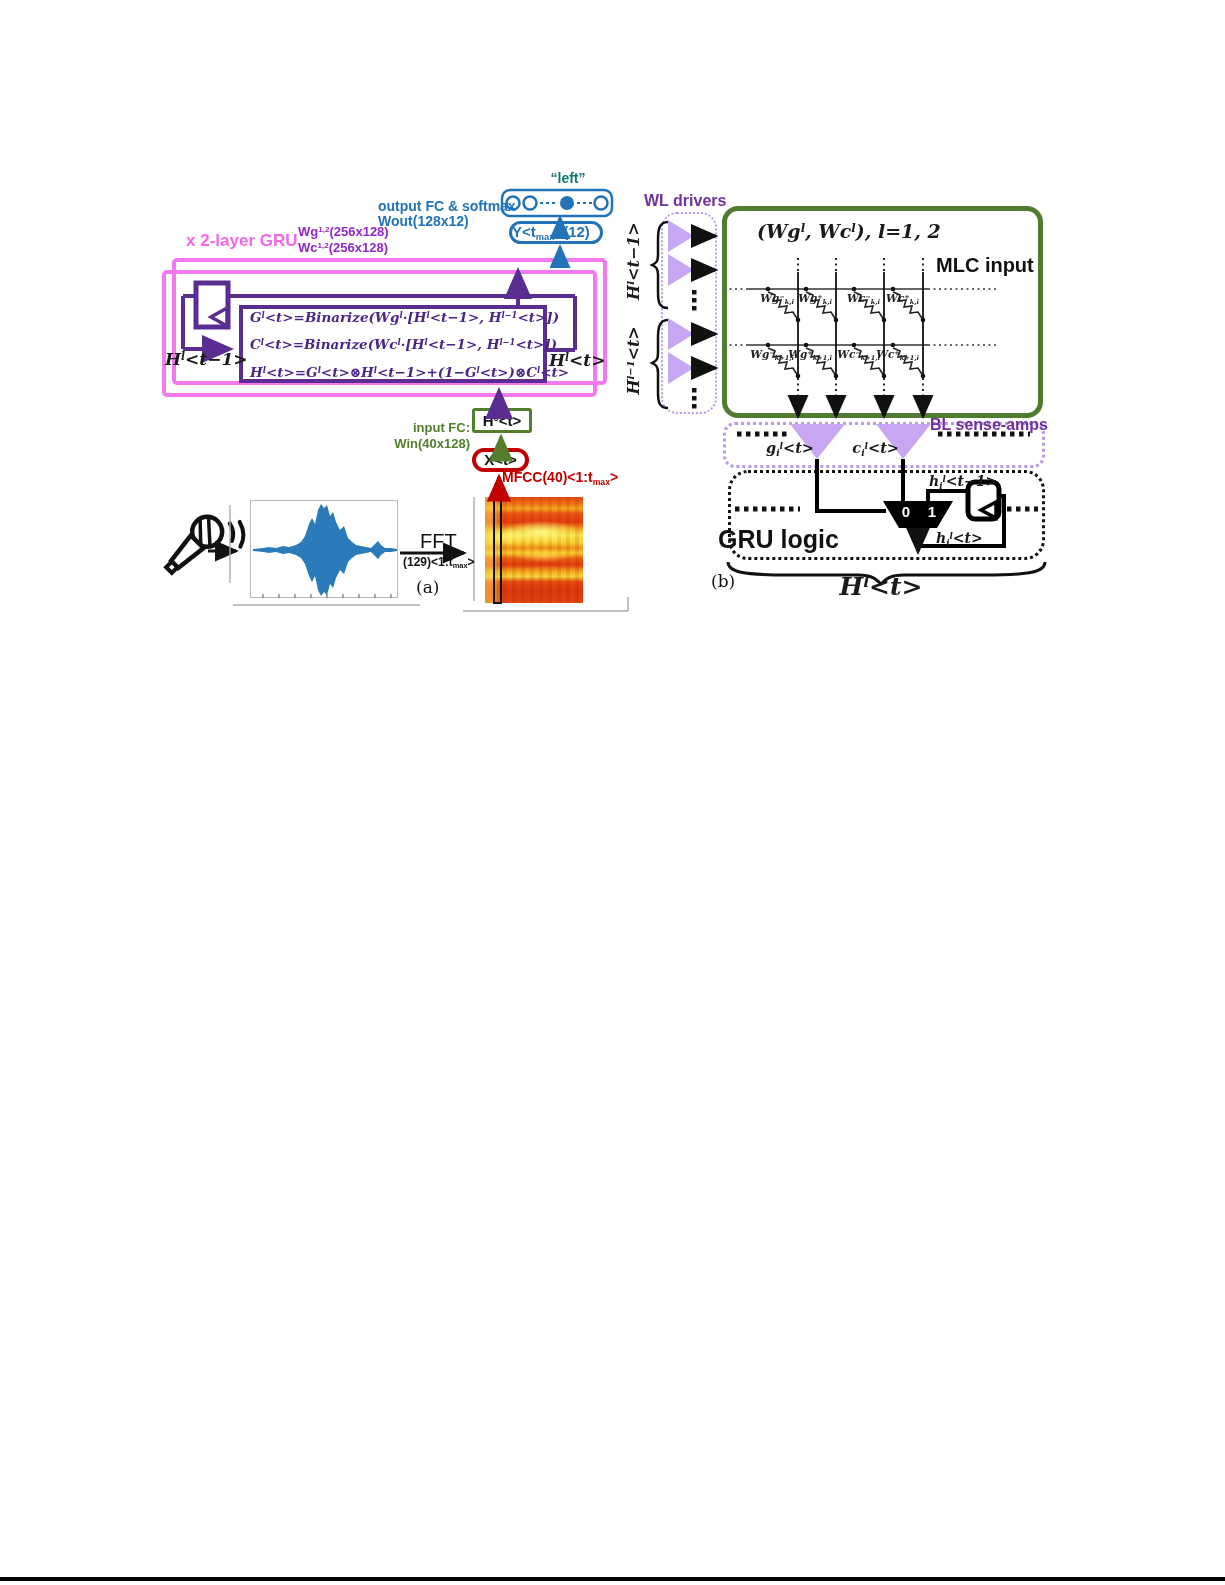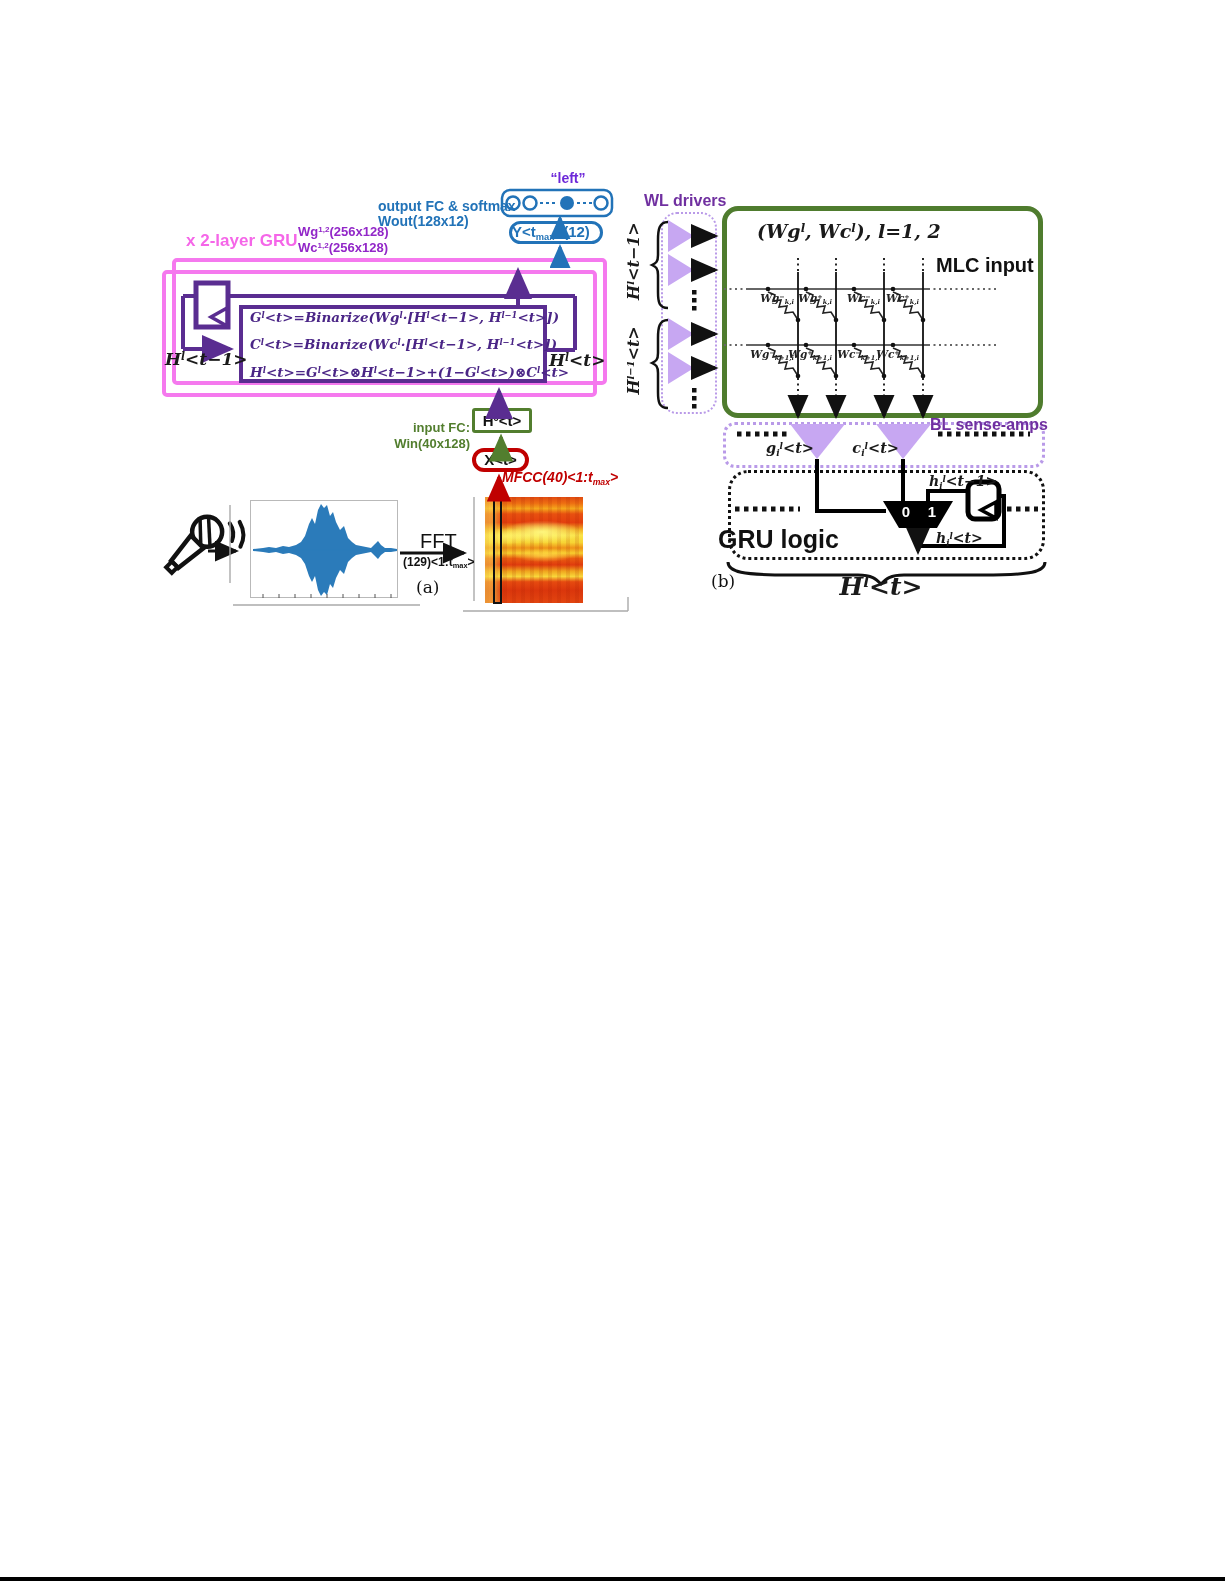--- a/index.html
+++ b/index.html
@@ -7,40 +7,40 @@
           font-family:"Liberation Sans",sans-serif;}
   .lbl{position:absolute;white-space:nowrap;line-height:1.05;z-index:3;}
   .math{font-family:"DejaVu Serif",serif;font-style:italic;font-weight:bold;color:#1a1a1a;}
   sup{font-size:62%;vertical-align:0.5em;}
   sub{font-size:62%;vertical-align:-0.3em;}
   .box{position:absolute;box-sizing:border-box;background:#fff;z-index:1;}
   .nofill{background:transparent;}
   #svg-layer{position:absolute;left:0;top:0;z-index:2;pointer-events:none;}
   
   .out-fc{color:#2273b8;font-weight:bold;font-size:14px;}
-  .left-lbl{color:#6d28d9;font-weight:bold;font-size:14px;text-align:center;width:60px;}
+  .left-lbl{color:#0f766e;font-weight:bold;font-size:14px;text-align:center;width:60px;}
   #y-box{left:509px;top:221px;width:94px;height:23px;border:3px solid #2273b8;border-radius:12px;
          display:flex;align-items:center;}
   #y-box .t{color:#2273b8;font-weight:bold;font-size:15px;}
   .gru-title{color:#f566e8;font-weight:bold;font-size:17px;}
   .wgc{color:#9227c8;font-weight:bold;font-size:13px;}
   .pinkrect{border:4px solid #f579ee;border-radius:5px;}
   #eq-box{left:239px;top:305px;width:308px;height:78px;border:4px solid #5a2d91;background:#fff;
           display:flex;flex-direction:column;justify-content:center;padding:0 7px;z-index:1;}
   .eq{font-family:"DejaVu Serif",serif;font-style:italic;font-weight:bold;font-size:13.5px;
       color:#4a2586;line-height:25px;white-space:nowrap;}
   .hlabel{font-size:17px;}
   #h0-box{left:472px;top:408px;width:60px;height:25px;border:3px solid #527e2e;border-radius:3px;
           display:flex;align-items:center;justify-content:center;}
   #h0-box .t{font-weight:bold;font-size:15px;color:#111;}
   .infc{color:#527e2e;font-weight:bold;font-size:13px;width:78px;text-align:right;}
   #x-box{left:472px;top:448px;width:57px;height:24px;border:4px solid #c00000;border-radius:12px;
          display:flex;align-items:flex-end;justify-content:center;}
   #x-box .t{font-weight:bold;font-size:15px;color:#111;}
-  .mfcc{color:#c00000;font-weight:bold;font-size:14px;font-style:italic;}
+  .mfcc{color:#c00000;font-weight:bold;font-size:14px;}
   .fft{font-size:20px;color:#111;}
   .fftd{font-weight:bold;font-size:12px;color:#111;}
   .cap{font-family:"DejaVu Serif",serif;font-size:17px;color:#111;font-style:normal;}
   #spect{left:485px;top:497px;width:98px;height:106px;z-index:1;
     background:
       radial-gradient(ellipse 55px 16px at 58% 33%, rgba(255,250,130,.95), rgba(255,250,130,0) 72%),
       radial-gradient(ellipse 34px 12px at 22% 37%, rgba(255,240,100,.9), rgba(255,240,100,0) 70%),
       radial-gradient(ellipse 40px 9px at 60% 55%, rgba(255,215,70,.8), rgba(255,215,70,0) 75%),
       linear-gradient(90deg, rgba(255,230,90,.5) 0 9px, rgba(255,230,90,0) 17px),
       repeating-linear-gradient(90deg, rgba(160,25,0,.13) 0 4px, rgba(160,25,0,0) 4px 9px),

